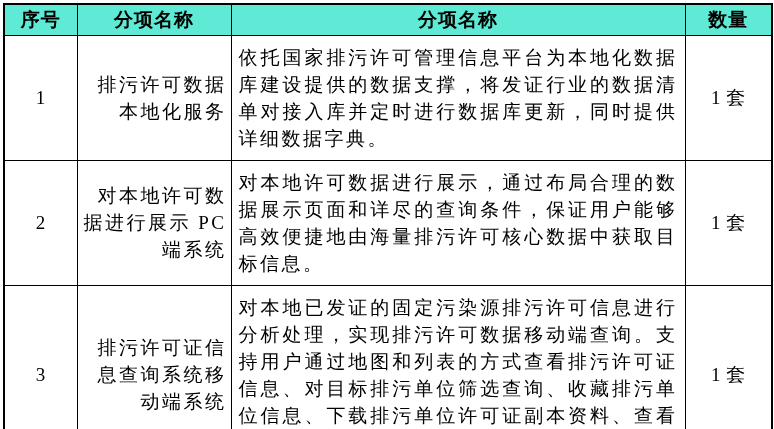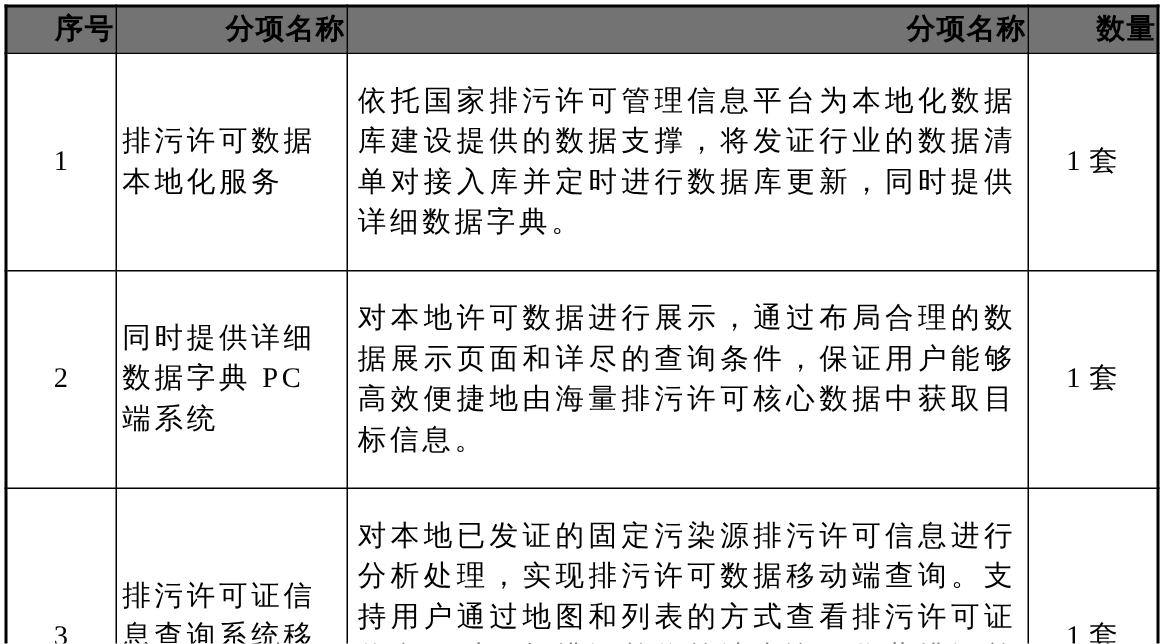--- a/index.html
+++ b/index.html
@@ -24,42 +24,42 @@
   }
   .procurement-table th,
   .procurement-table td {
     border: 1px solid #000000;
     vertical-align: middle;
     font-size: 19px;
     letter-spacing: 2.5px;
     line-height: 27px;
   }
   .procurement-table thead th {
-    background: #737373;
+    background: #5eead4;
     font-weight: bold;
-    text-align: right;
+    text-align: center;
     height: 31px;
     letter-spacing: 1px;
   }
   col.col-no  { width: 73px; }
   col.col-name{ width: 154px; }
   col.col-req { width: 454px; }
   col.col-qty { width: 87px; }
 
   td.c-no, td.c-qty {
     text-align: center;
     letter-spacing: 0.5px;
   }
   td.c-name {
-    text-align: left;
+    text-align: right;
     padding: 2px 4px;
   }
   td.c-req {
     text-align: justify;
-    padding: 18px 7px;
+    padding: 8px 7px;
   }
   tr.row-1 { height: 112px; }
   tr.row-2 { height: 106px; }
   tr.row-3 { height: 158px; }
 </style>
 </head>
 <body>
 
 <div class="page">
   <table class="procurement-table">
@@ -79,21 +79,21 @@
     </thead>
     <tbody>
       <tr class="row-1">
         <td class="c-no">1</td>
         <td class="c-name">排污许可数据本地化服务</td>
         <td class="c-req">依托国家排污许可管理信息平台为本地化数据库建设提供的数据支撑，将发证行业的数据清单对接入库并定时进行数据库更新，同时提供详细数据字典。</td>
         <td class="c-qty">1 套</td>
       </tr>
       <tr class="row-2">
         <td class="c-no">2</td>
-        <td class="c-name">同时提供详细数据字典 PC 端系统</td>
+        <td class="c-name">对本地许可数据进行展示 PC 端系统</td>
         <td class="c-req">对本地许可数据进行展示，通过布局合理的数据展示页面和详尽的查询条件，保证用户能够高效便捷地由海量排污许可核心数据中获取目标信息。</td>
         <td class="c-qty">1 套</td>
       </tr>
       <tr class="row-3">
         <td class="c-no">3</td>
         <td class="c-name">排污许可证信息查询系统移动端系统</td>
         <td class="c-req">对本地已发证的固定污染源排污许可信息进行分析处理，实现排污许可数据移动端查询。支持用户通过地图和列表的方式查看排污许可证信息、对目标排污单位筛选查询、收藏排污单位信息、下载排污单位许可证副本资料、查看固定污染源许可证副本文档等功能。</td>
         <td class="c-qty">1 套</td>
       </tr>
     </tbody>

